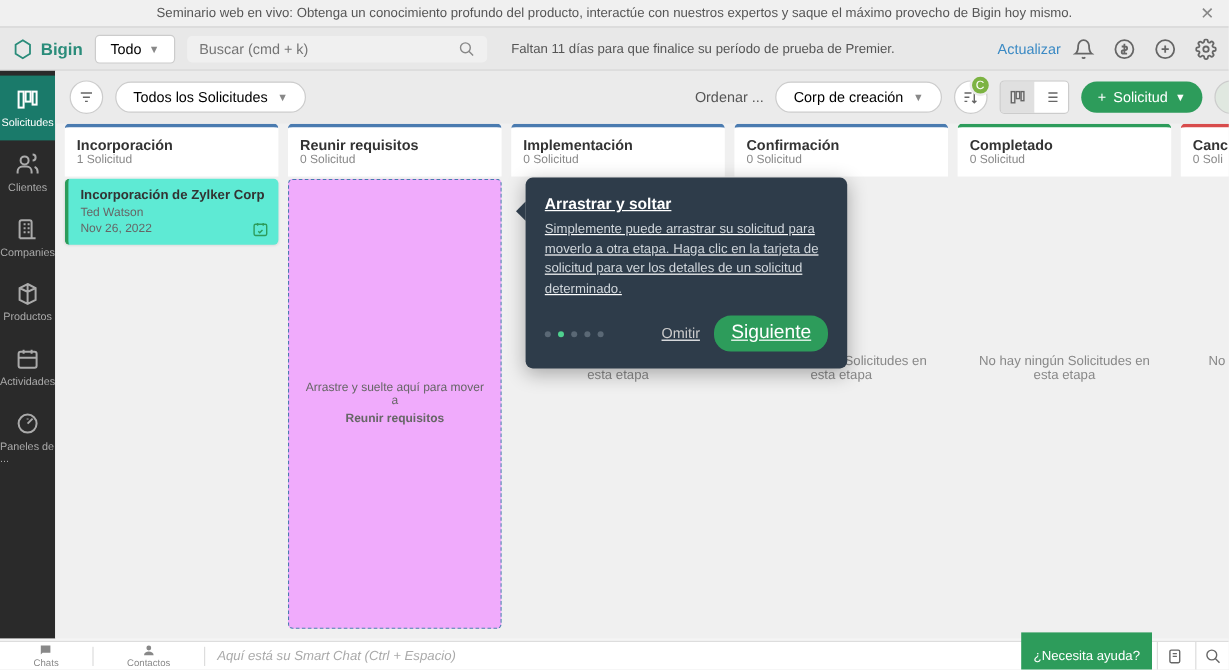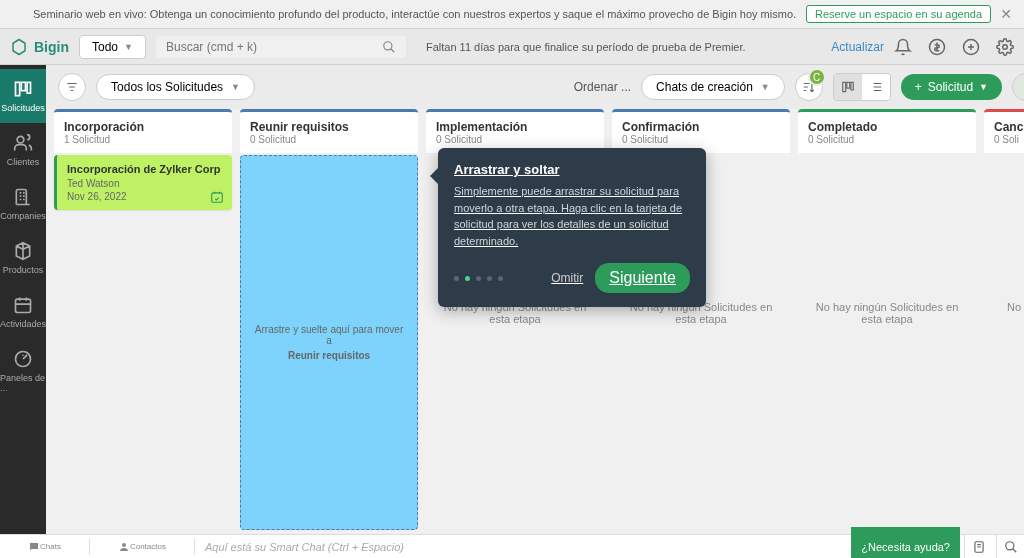--- a/index.html
+++ b/index.html
@@ -48,57 +48,56 @@
 .column-header { background: white; border-radius: 4px 4px 0 0; padding: 8px 10px; border-top: 3px solid transparent; margin-bottom: 2px; }
 .col-intro { border-top-color: #4a7bb0; }
 .col-reunir { border-top-color: #4a7bb0; }
 .col-impl { border-top-color: #4a7bb0; }
 .col-conf { border-top-color: #4a7bb0; }
 .col-comp { border-top-color: #2d9c5b; }
 .col-canc { border-top-color: #d84c4c; }
 .column-title { font-size: 12px; font-weight: 600; color: #333; }
 .column-sub { font-size: 10px; color: #888; }
 .column-body { flex: 1; display: flex; flex-direction: column; gap: 6px; }
-.card { background: #bef264; border-radius: 4px; padding: 8px 10px; font-size: 11px; border-left: 3px solid #2d9c5b; box-shadow: 0 1px 2px rgba(0,0,0,0.08); position: relative; }
+.card { background: #5eead4; border-radius: 4px; padding: 8px 10px; font-size: 11px; border-left: 3px solid #2d9c5b; box-shadow: 0 1px 2px rgba(0,0,0,0.08); position: relative; }
 .card-title { font-weight: 600; color: #333; margin-bottom: 3px; font-size: 11px; }
 .card-sub { color: #666; font-size: 10px; }
 .card-date { color: #666; font-size: 10px; margin-top: 2px; }
 .card-icon { position: absolute; bottom: 6px; right: 8px; color: #2d9c5b; }
-.dropzone { flex: 1; border: 1.5px dashed #4a7bb0; border-radius: 4px; display: flex; flex-direction: column; align-items: center; justify-content: center; font-size: 10px; color: #666; text-align: center; padding: 10px; background: #7dd3fc; }
+.dropzone { flex: 1; border: 1.5px dashed #4a7bb0; border-radius: 4px; display: flex; flex-direction: column; align-items: center; justify-content: center; font-size: 10px; color: #666; text-align: center; padding: 10px; background: #f0abfc; }
 .dropzone-bold { font-weight: 600; margin-top: 4px; }
 .empty-text { color: #888; font-size: 11px; text-align: center; padding: 10px; }
 
 .tooltip-popup { position: absolute; background: #2e3c4a; color: white; padding: 14px 16px; border-radius: 6px; width: 268px; top: 148px; left: 438px; z-index: 100; box-shadow: 0 4px 16px rgba(0,0,0,0.3); text-decoration: underline; }
 .tooltip-popup::before { content: ''; position: absolute; left: -8px; top: 20px; border: 8px solid transparent; border-right-color: #2e3c4a; border-left: none; }
 .tooltip-title { font-weight: 600; font-size: 13px; margin-bottom: 6px; }
 .tooltip-body { font-size: 11px; line-height: 1.5; color: #d0d6db; }
 .tooltip-footer { display: flex; align-items: center; margin-top: 14px; justify-content: space-between; }
 .tooltip-dots { display: flex; gap: 6px; }
 .tooltip-dot { width: 5px; height: 5px; border-radius: 50%; background: #5a6875; }
 .tooltip-dot.active { background: #4fd18f; }
 .tooltip-actions { margin-left: auto; display: flex; align-items: center; gap: 12px; }
 .tooltip-skip { color: #ccc; font-size: 12px; cursor: pointer; }
 .tooltip-next { background: #2d9c5b; color: white; border: none; padding: 6px 14px; border-radius: 14px; font-size: 16px; cursor: pointer; }
 
 .bottombar { position: absolute; bottom: 0; left: 0; right: 0; height: 24px; background: white; border-top: 1px solid #ddd; display: flex; align-items: center; }
-.bb-item { display: flex; flex-direction: row; align-items: center; font-size: 8px; color: #888; padding: 0 28px; cursor: pointer; }
+.bb-item { display: flex; flex-direction: column; align-items: center; font-size: 8px; color: #888; padding: 0 28px; cursor: pointer; }
 .bb-divider { width: 1px; height: 16px; background: #ddd; }
 .bb-input { flex: 1; padding: 0 10px; font-size: 11px; color: #aaa; font-style: italic; }
 .bb-right { display: flex; align-items: center; gap: 4px; margin-left: auto; }
 .help-btn { background: #2d9c5b; color: white; padding: 4px 10px; font-size: 11px; height: 40px; display: flex; align-items: center; }
 .bb-icon-btn { width: 28px; height: 24px; display: flex; align-items: center; justify-content: center; color: #666; border-left: 1px solid #ddd; cursor: pointer; }
 
 .chev { font-size: 9px; color: #888; }
 </style>
 </head>
 <body>
 
 <div class="banner">
   <span>Seminario web en vivo: Obtenga un conocimiento profundo del producto, interactúe con nuestros expertos y saque el máximo provecho de Bigin hoy mismo.</span>
-  <button class="banner-btn">Reserve un espacio en su agenda</button>
   <span class="banner-close">✕</span>
 </div>
 
 <div class="topbar">
   <div class="logo">
     <svg class="logo-icon" viewBox="0 0 24 24" fill="none" stroke="#2a8c7a" stroke-width="2">
         <path d="M12 2 L20 7 L20 17 L12 22 L4 17 L4 7 Z"></path>
       </svg>
     <span>Bigin</span>
   </div>
@@ -187,21 +186,21 @@
             <path d="M4 6h16M7 12h10M10 18h4"></path>
           </svg>
       </div>
       <div class="pill-btn">
         <span>Todos los Solicitudes</span>
         <span class="chev">▼</span>
       </div>
       <div class="toolbar-right">
         <span class="sort-label">Ordenar ...</span>
         <div class="pill-btn">
-          <span>Chats de creación</span>
+          <span>Corp de creación</span>
           <span class="chev">▼</span>
         </div>
         <div class="icon-circle more-circle" style="position:relative;">
           <svg width="14" height="14" viewBox="0 0 24 24" fill="none" stroke="currentColor" stroke-width="2">
               <path d="M3 6h10M3 12h7M3 18h4M17 4v16M14 17l3 3 3-3"></path>
             </svg>
           <div class="avatar-badge">C</div>
         </div>
         <div class="view-toggle">
           <div class="view-toggle-btn active">

